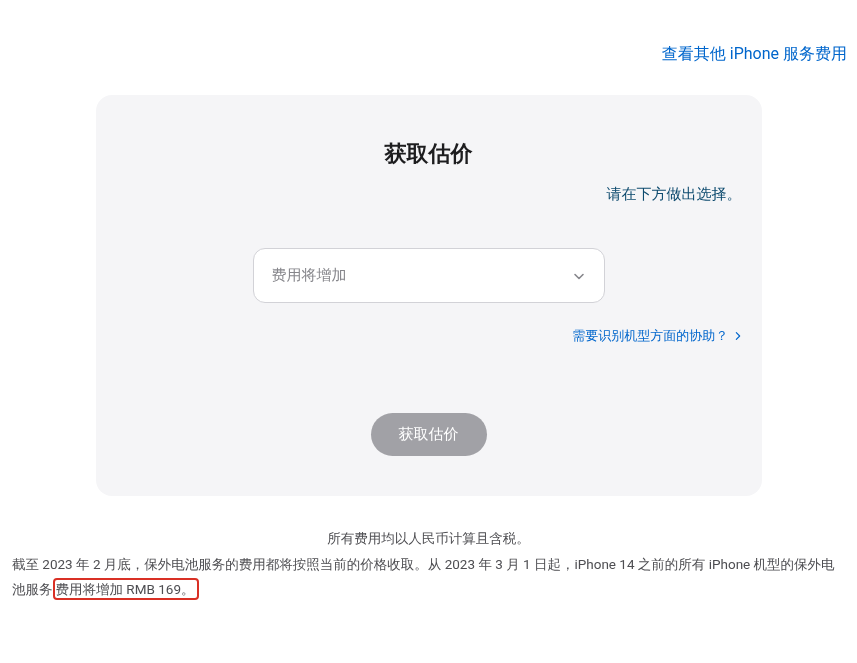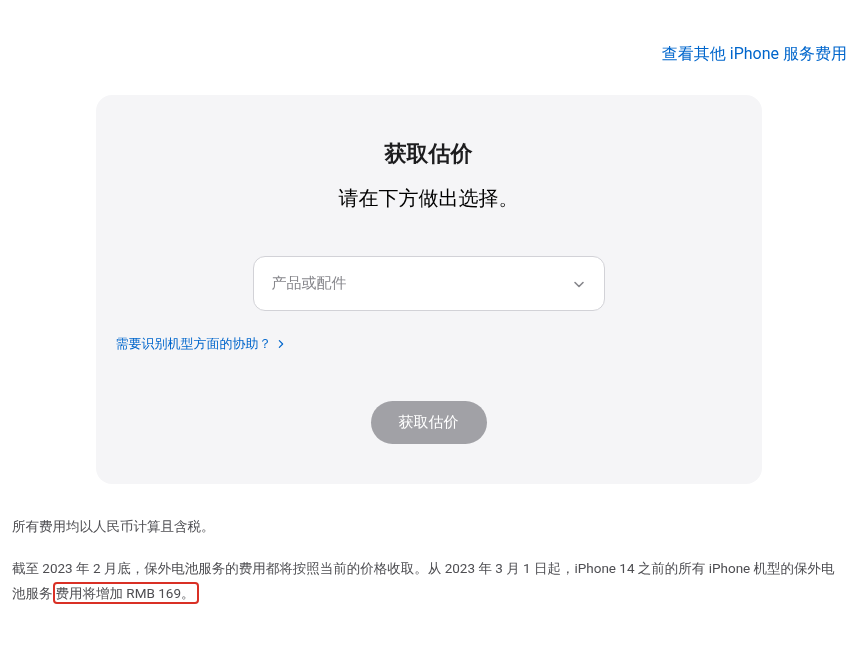--- a/index.html
+++ b/index.html
@@ -36,23 +36,23 @@
       padding: 44px 20px 40px 20px;
     }
     .card-title {
       text-align: center;
       font-size: 22px;
       font-weight: 600;
       color: #1d1d1f;
       margin-bottom: 16px;
     }
     .card-subtitle {
-      text-align: center;
-      font-size: 20px;
-      color: #000000;
+      text-align: right;
+      font-size: 15px;
+      color: #0c4a6e;
       margin-bottom: 44px;
     }
     .select-wrap {
       max-width: 352px;
       margin: 0 auto 22px auto;
       position: relative;
     }
     .select-box {
       width: 100%;
       height: 55px;
@@ -75,23 +75,23 @@
       width: 14px;
       height: 14px;
       pointer-events: none;
     }
     .chevron svg {
       width: 100%;
       height: 100%;
       display: block;
     }
     .help-link {
-      text-align: left;
+      text-align: right;
       margin-top: 18px;
-      margin-bottom: 48px;
+      margin-bottom: 68px;
     }
     .help-link a {
       color: #0066cc;
       text-decoration: none;
       font-size: 13px;
     }
     .help-link .chev-right {
       display: inline-block;
       vertical-align: middle;
       margin-left: 2px;
@@ -113,21 +113,21 @@
       font-size: 15px;
       cursor: pointer;
     }
     .footer-note {
       font-size: 13.5px;
       color: #4e4e52;
       line-height: 1.9;
       margin: 0 2px;
     }
     .footer-note.first {
-      margin-bottom: 16px;
+      text-align: center;
     }
     .highlight-box {
       display: inline;
       border: 2px solid #d93025;
       border-radius: 4px;
       padding: 1px 3px 1px 1px;
     }
   </style>
 </head>
 <body>
@@ -136,21 +136,21 @@
   <div class="top-link">
     <a href="#">查看其他 iPhone 服务费用</a>
   </div>
 
   <div class="card">
     <h2 class="card-title">获取估价</h2>
     <p class="card-subtitle">请在下方做出选择。</p>
 
     <div class="select-wrap">
       <div class="select-box">
-        <span>产品或配件</span>
+        <span>费用将增加</span>
         <span class="chevron">
           <svg viewBox="0 0 14 14" fill="none">
               <path d="M3 5.5L7 9.5L11 5.5" stroke="#86868b" stroke-width="1.6" stroke-linecap="round" stroke-linejoin="round"></path>
             </svg>
         </span>
       </div>
     </div>
 
 
     <div class="help-link">

